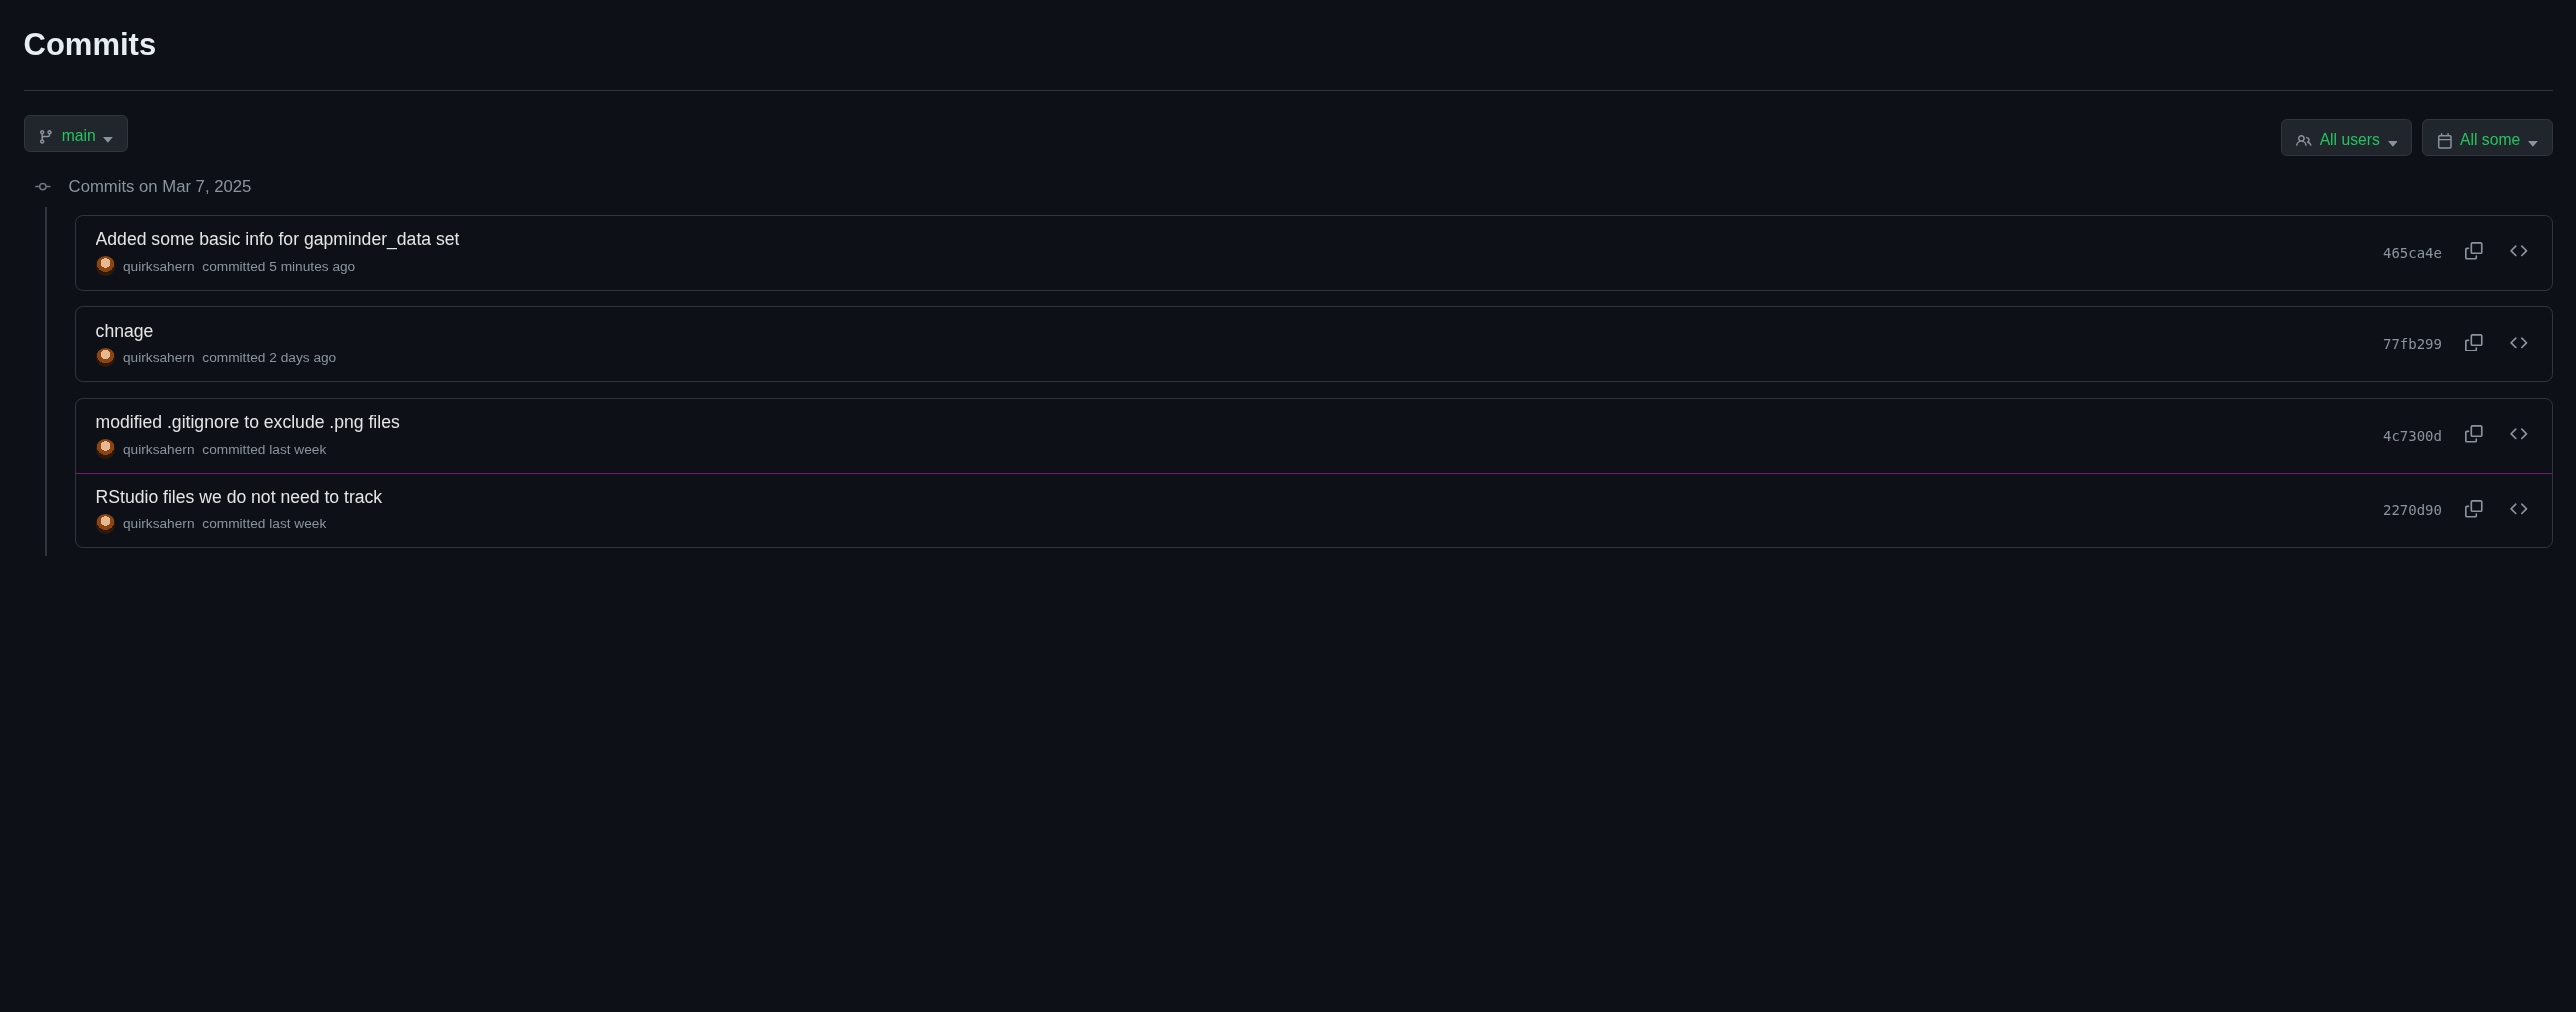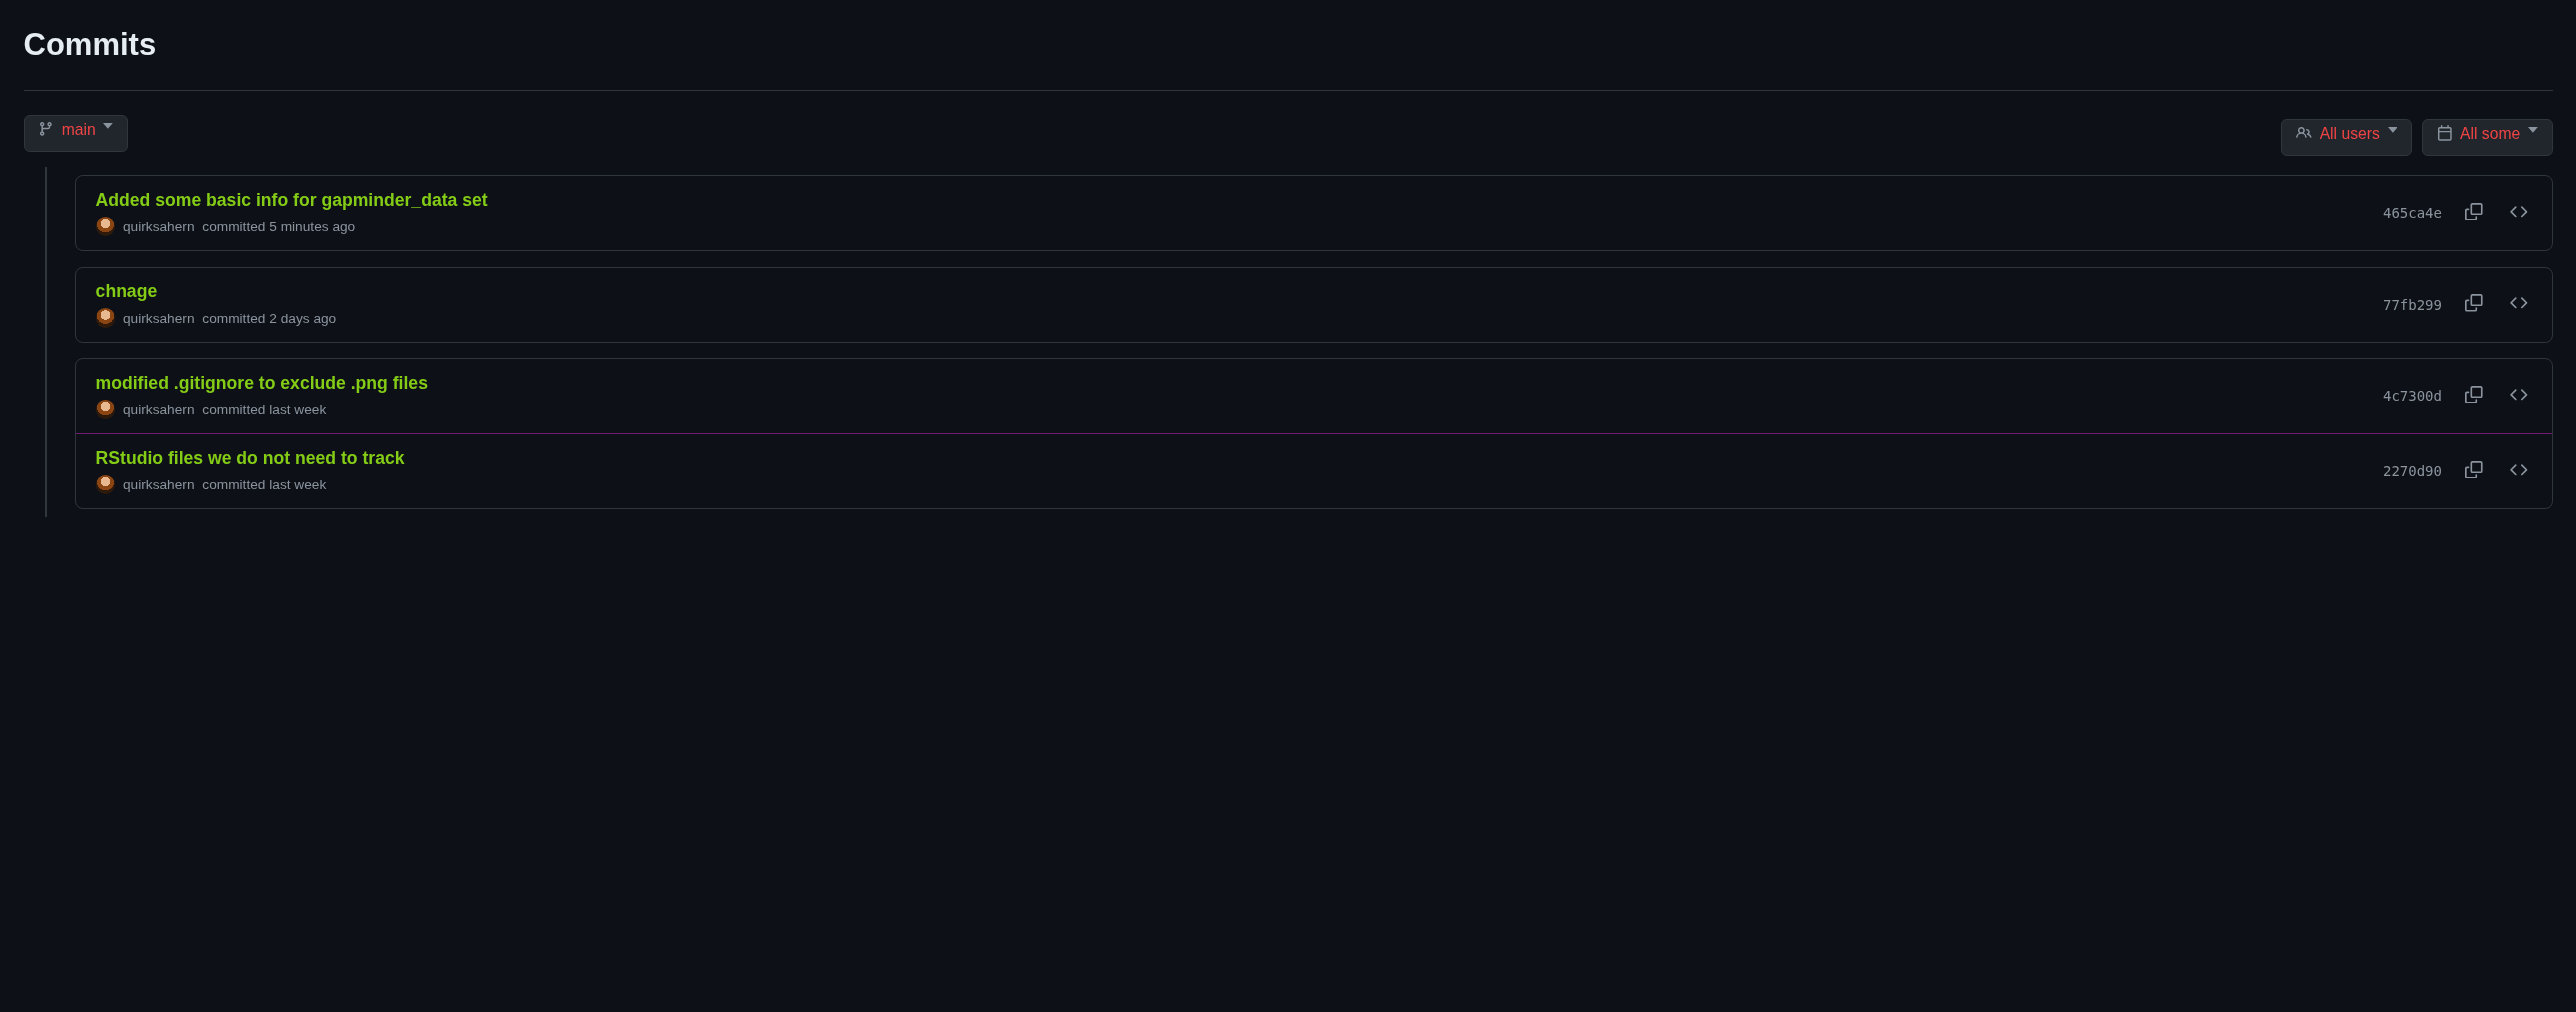--- a/index.html
+++ b/index.html
@@ -18,27 +18,27 @@
   }
   .toolbar {
     display: flex;
     justify-content: space-between;
     align-items: center;
     padding: 19.6px 0 11.8px 0;
   }
   .toolbar-right { display: flex; gap: 9.8px; margin-top: 8px; }
   .btn {
     display: inline-flex;
-    align-items: flex-start;
+    align-items: flex-end;
     gap: 7.8px;
     background: #21262d;
     border: 1px solid #30363d;
     border-radius: 5.9px;
     padding: 5.9px 13.7px;
-    color: #ef4444;
+    color: #22c55e;
     font-size: 15.7px;
     font-weight: 500;
     cursor: pointer;
     height: 37px;
   }
   .btn .icon, .btn .caret { display: inline-flex; color: #8b949e; }
   .btn .caret svg { width: 9.8px; height: 9.8px; }
   .commit-groups { padding-bottom: 23.5px; }
   .date-header {
     display: flex;
@@ -66,22 +66,22 @@
     display: flex;
     justify-content: space-between;
     align-items: center;
     padding: 13.7px 19.6px;
     gap: 15.7px;
   }
   .commit-item + .commit-item { border-top: 1px solid #701a75; }
   .commit-left { display: flex; flex-direction: column; gap: 5.9px; min-width: 0; }
   .commit-title {
     font-size: 17.6px;
-    font-weight: 700;
-    color: #84cc16;
+    font-weight: 400;
+    color: #e5e5e5;
     white-space: nowrap;
     overflow: hidden;
     text-overflow: ellipsis;
   }
   .commit-meta {
     display: flex;
     align-items: center;
     gap: 7.8px;
     color: #8b949e;
     font-size: 13.7px;
@@ -158,20 +158,28 @@
       <span class="caret">
         <svg viewBox="0 0 10 6" fill="currentColor">
             <path d="M0 0l5 6 5-6z"></path>
           </svg>
       </span>
     </button>
   </div>
 </div>
 
 <div class="commit-groups" id="commit-groups">
+    <div class="date-header">
+      <span class="commit-node-icon">
+        <svg width="15.7" height="15.7" viewBox="0 0 16 16" fill="currentColor">
+          <path d="M11.93 8.5a4.002 4.002 0 0 1-7.86 0H.75a.75.75 0 0 1 0-1.5h3.32a4.002 4.002 0 0 1 7.86 0h3.32a.75.75 0 0 1 0 1.5Zm-1.43-.75a2.5 2.5 0 1 0-5 0 2.5 2.5 0 0 0 5 0Z"></path>
+        </svg>
+      </span>
+      <span>Commits on Mar 7, 2025</span>
+    </div>
     <div class="commit-list">
       <div class="commit-box">
         <div class="commit-item">
           <div class="commit-left">
             <a class="commit-title">Added some basic info for gapminder_data set</a>
             <div class="commit-meta">
               <span class="avatar"></span>
               <a>quirksahern</a>
               <span>committed 5 minutes ago</span>
             </div>

